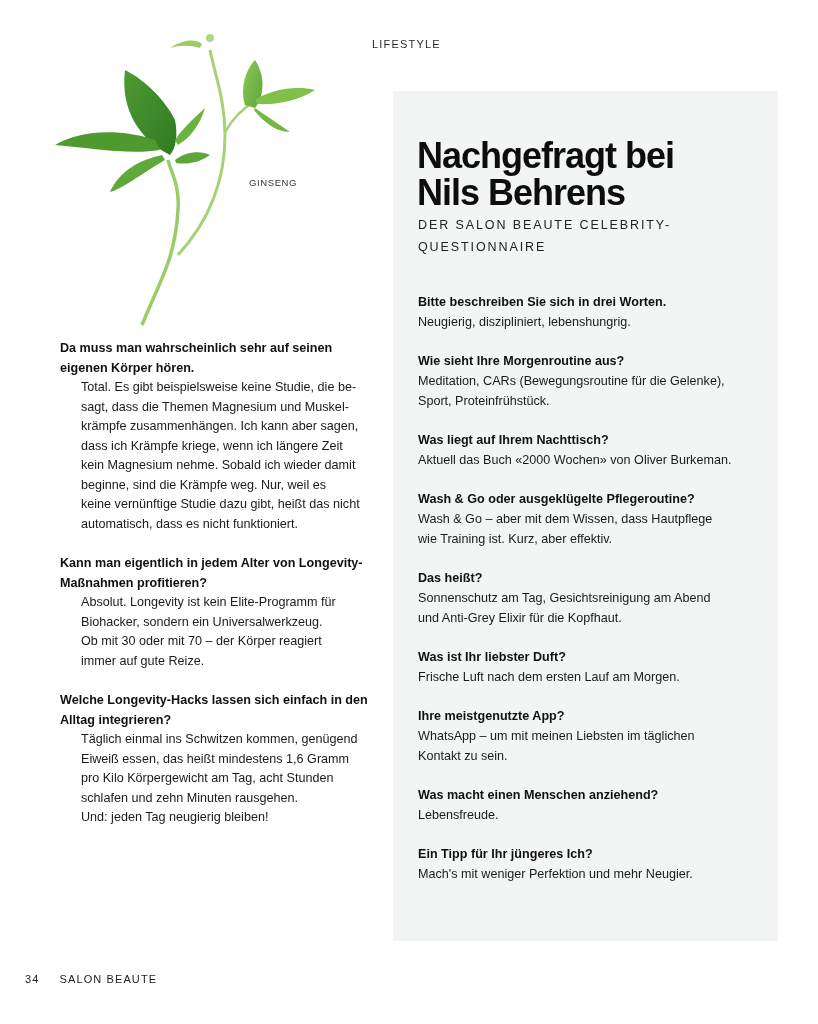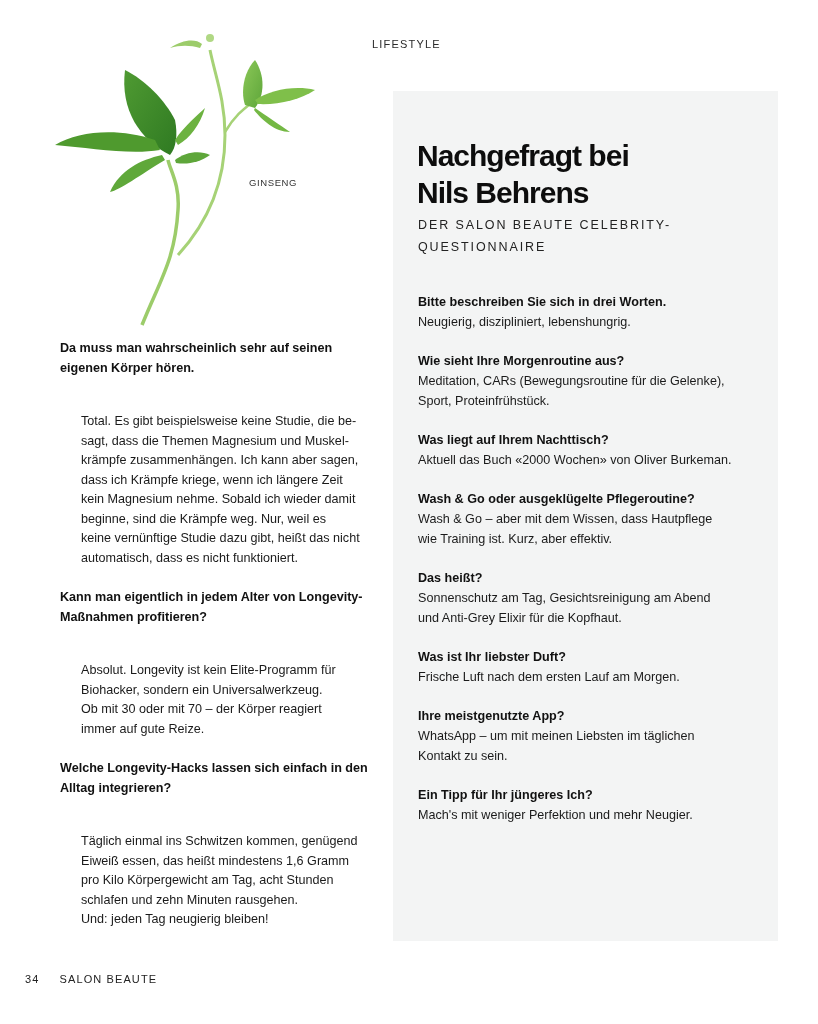--- a/index.html
+++ b/index.html
@@ -25,30 +25,29 @@
       position: absolute; left: 60px; top: 339px; width: 320px;
       font-family: "Liberation Sans", sans-serif;
     }
     .qa { margin-bottom: 20px; }
     .qa .q {
       font-weight: bold; font-size: 12.6px; line-height: 19.5px; color: #111;
     }
     .qa .a {
       font-size: 12.6px; line-height: 19.5px; color: #1a1a1a; padding-left: 21px;
       white-space: pre-line;
-      margin-top: 34px;
     }
     .box {
       position: absolute; left: 393px; top: 91px; width: 385px; height: 850px;
       background: #f3f4f4;
     }
     .title {
       position: absolute; left: 417px; top: 137px;
       font-family: "Liberation Sans", sans-serif; font-weight: bold;
-      font-size: 30px; line-height: 37px; letter-spacing: -1px; color: #0d0d0d;
+      font-size: 36px; line-height: 37px; letter-spacing: -1px; color: #0d0d0d;
       white-space: pre-line;
     }
     .subtitle {
       position: absolute; left: 418px; top: 214px;
       font-family: "Liberation Sans", sans-serif;
       font-size: 12.5px; line-height: 22px; letter-spacing: 1.9px; color: #222;
       width: 300px; white-space: pre-line;
     }
     .right-col {
       position: absolute; left: 418px; top: 280px; width: 350px;
@@ -164,20 +163,24 @@
   <div class="rqa">
     <div class="q">Was ist Ihr liebster Duft?</div>
     <div class="a">Frische Luft nach dem ersten Lauf am Morgen.</div>
   </div>
   <div class="rqa">
     <div class="q">Ihre meistgenutzte App?</div>
     <div class="a">WhatsApp – um mit meinen Liebsten im täglichen
 Kontakt zu sein.</div>
   </div>
   <div class="rqa">
+    <div class="q">Was macht einen Menschen anziehend?</div>
+    <div class="a">Lebensfreude.</div>
+  </div>
+  <div class="rqa">
     <div class="q">Ein Tipp für Ihr jüngeres Ich?</div>
     <div class="a">Mach's mit weniger Perfektion und mehr Neugier.</div>
   </div>
 </div>
 
 <div class="footer">
   <span class="num">34</span>
   <span>SALON BEAUTE</span>
 </div>
 

